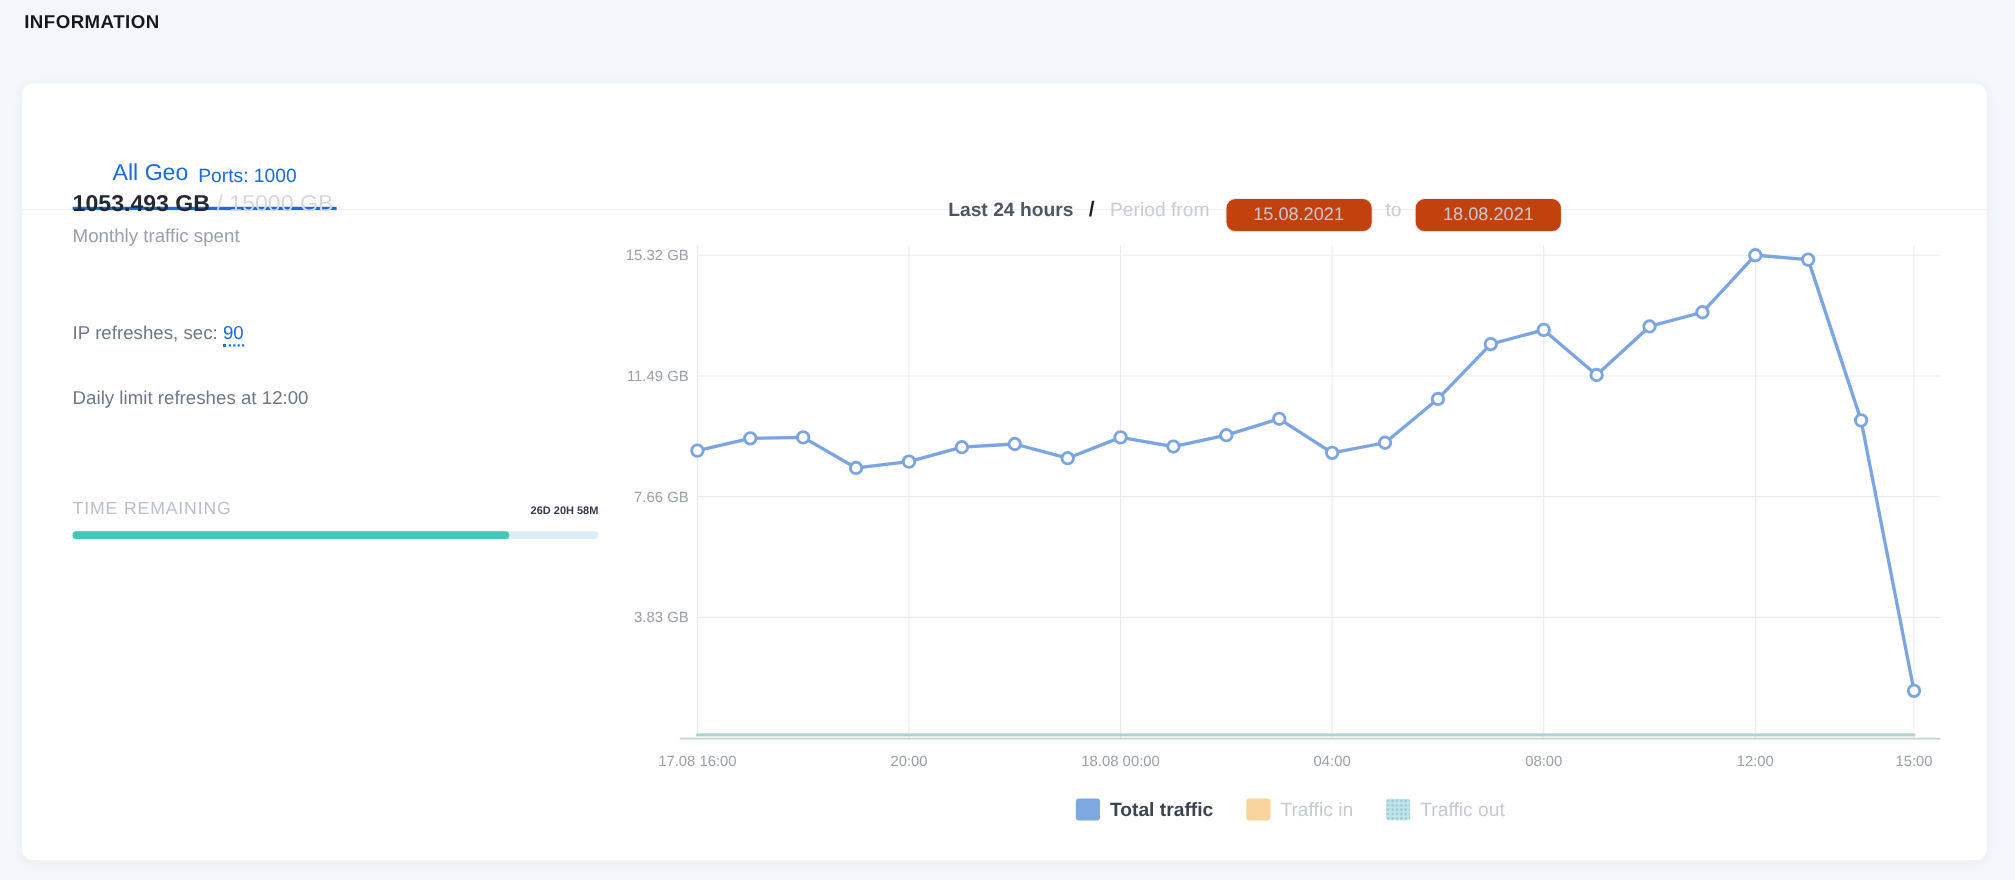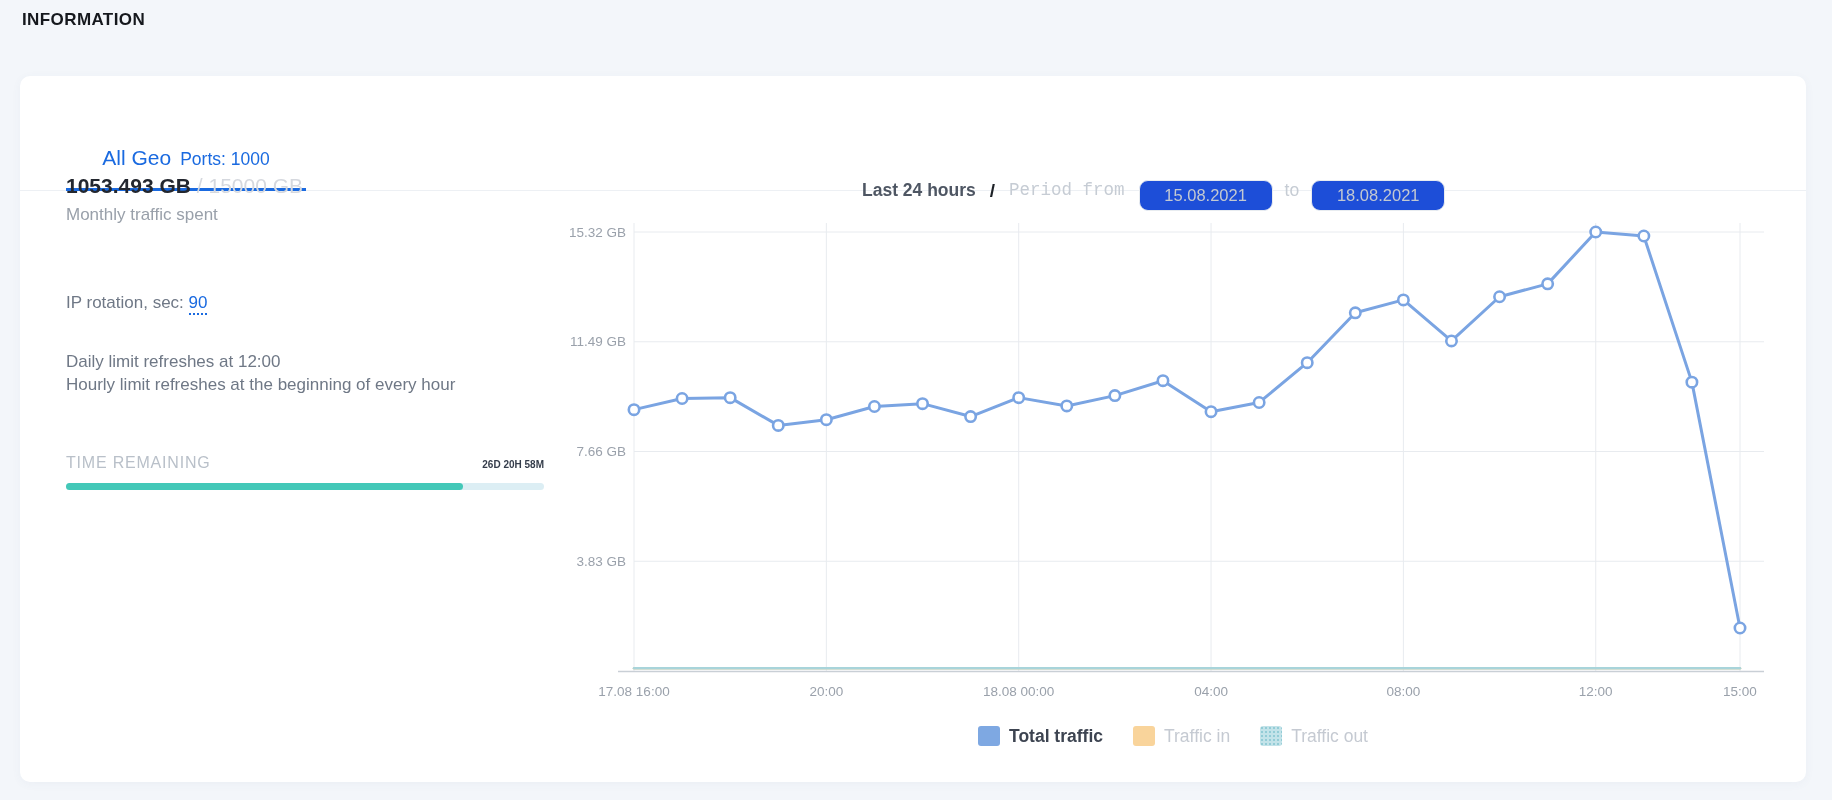--- a/index.html
+++ b/index.html
@@ -57,25 +57,25 @@
   }
   .progress-fill { height:100%; border-radius:4px; background:#43c8b8; width:0; }
 
   .period-row {
     position:absolute; left:842px; top:104px; height:33px;
     display:flex; align-items:flex-start;
   }
   .period-quick { font-size:17.5px; font-weight:600; color:#4e5663; cursor:pointer; margin-right:14px; }
   .period-slash { font-size:19px; font-weight:600; color:#1d2127; margin-right:14px; }
   .period-from-label, .period-to-label { font-size:17.5px; color:#c6ccd4; }
-  .period-from-label { margin-right:14px;font-family:Liberation Mono, monospace; }
+  .period-from-label { margin-right:14px; }
   .period-to-label { margin:0 12px; }
   .period-input {
     width:134px; height:31px; border:1.5px solid #e8ecf0; border-radius:9px;
-    background:#1d4ed8; text-align:center; font-size:16.5px; color:#c3c9d1;
+    background:#c2410c; text-align:center; font-size:16.5px; color:#c3c9d1;
     font-family:"Liberation Sans","DejaVu Sans",sans-serif; outline:none;
   }
 
   #chart { position:absolute; left:520px; top:100px; }
   .ylabel, .xlabel { font-size:13.5px; fill:#9aa1ab; font-family:"Liberation Sans","DejaVu Sans",sans-serif; }
 
   .legend {
     position:absolute; left:520px; top:650px; width:1266px;
     display:flex; justify-content:center; align-items:center; gap:30px;
   }
@@ -104,27 +104,26 @@
   </div>
 
   <div class="usage-line">
     <span class="usage-spent">1053.493 GB</span>
     <span class="usage-sep">/</span>
     <span class="usage-total">15000 GB</span>
   </div>
   <div class="usage-caption">Monthly traffic spent</div>
 
   <div class="rotation">
-    <span>IP rotation, sec:</span>
+    <span>IP refreshes, sec:</span>
     <a class="rotation-value">90</a>
   </div>
 
   <div class="limits">
     <div>Daily limit refreshes at 12:00</div>
-    <div>Hourly limit refreshes at the beginning of every hour</div>
   </div>
 
   <div class="tr-row">
     <span class="tr-label">TIME REMAINING</span>
     <span class="tr-value">26D 20H 58M</span>
   </div>
   <div class="progress" style="background: rgb(220, 238, 244);">
     <div class="progress-fill" style="width: 83%; background: rgb(67, 200, 184);"></div>
   </div>
 

